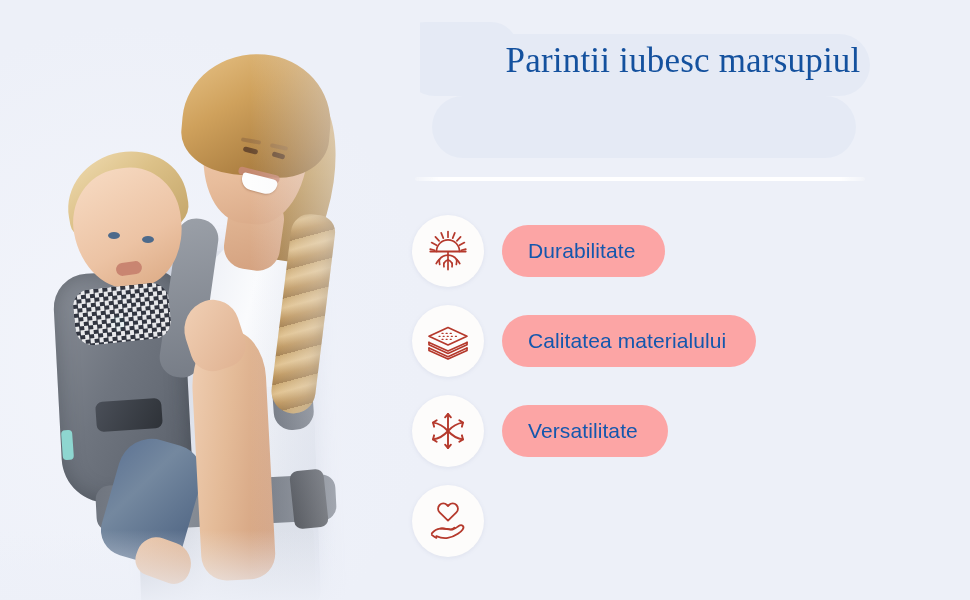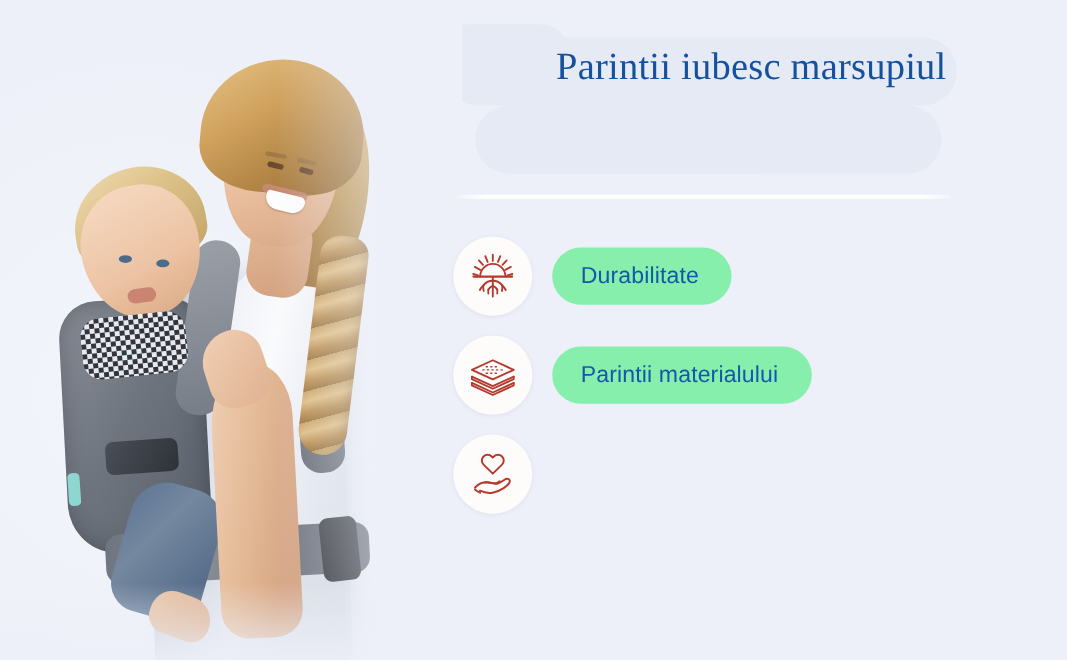--- a/index.html
+++ b/index.html
@@ -310,21 +310,21 @@
   }
   .f-icon svg { display: block; }
   .f-label {
     position: relative;
     margin-left: 18px;
     height: 52px;
     display: flex;
     align-items: center;
     padding: 0 30px 0 26px;
     border-radius: 26px;
-    background: #86efac;
+    background: #fca5a5;
     color: #1457ad;
     font-size: 21px;
     letter-spacing: .1px;
     white-space: nowrap;
   }
 </style>
 </head>
 <body>
 
 <div id="banner">
@@ -426,23 +426,41 @@
             <path d="M6 26.4v2.3L25 37.4l19-8.7v-2.3"></path>
             <path d="M6 32.1 25 40.8l19-8.7"></path>
             <path d="M6 32.1v2.3L25 43.1l19-8.7v-2.3"></path>
             <g stroke-width="1.2" stroke-dasharray="1.1 3">
               <line x1="16" y1="20.3" x2="34" y2="20.3"></line>
               <line x1="19" y1="17.4" x2="31" y2="17.4"></line>
               <line x1="19" y1="23.3" x2="31" y2="23.3"></line>
             </g>
           </svg>
         </div>
-        <div class="f-label">Parintii materialului</div>
+        <div class="f-label">Calitatea materialului</div>
       </div>
 
+      <div class="feature">
+        <div class="f-icon">
+          <svg width="50" height="50" viewBox="0 0 50 50" fill="none" stroke="#b5392c" stroke-width="1.9" stroke-linecap="round" stroke-linejoin="round">
+            <line x1="25" y1="8" x2="25" y2="42"></line>
+            <path d="M22.1 11.3 25 8l2.9 3.3"></path>
+            <path d="M22.1 38.7 25 42l2.9-3.3"></path>
+            <path d="M25 25C20.5 20 15.5 17.2 10 16.6"></path>
+            <path d="M13.7 14.3 10 16.6l1.1 4.1"></path>
+            <path d="M25 25c4.5-5 9.5-7.8 15-8.4"></path>
+            <path d="M36.3 14.3 40 16.6l-1.1 4.1"></path>
+            <path d="M25 25c-4.5 5-9.5 7.8-15 8.4"></path>
+            <path d="M13.7 35.7 10 33.4l1.1-4.1"></path>
+            <path d="M25 25c4.5 5 9.5 7.8 15 8.4"></path>
+            <path d="M36.3 35.7 40 33.4l-1.1-4.1"></path>
+          </svg>
+        </div>
+        <div class="f-label">Versatilitate</div>
+      </div>
 
       <div class="feature">
         <div class="f-icon">
           <svg width="50" height="50" viewBox="0 0 50 50" fill="none" stroke="#b5392c" stroke-width="1.8" stroke-linecap="round" stroke-linejoin="round">
             <path d="M25 24.6 16.6 16.4a5.2 5.2 0 0 1 0-7.4 5.2 5.2 0 0 1 7.4 0l1 1 1-1a5.2 5.2 0 0 1 7.4 0 5.2 5.2 0 0 1 0 7.4z"></path>
             <path d="M8.8 37.3c2.2-2.5 5-4.3 8.2-4.7 2.4-.3 4.7.1 7 .6 1.8.4 3.7.7 5.5.3 2.2-.5 4-1.9 5.8-3.2 1.3-.9 3-1.6 4.3-.6 1.1.9.9 2.6.1 3.7-1.2 1.8-3 3.1-4.8 4.3-3.1 2-6.5 3.6-10.1 4.2-3.9.6-7.9-.2-11.5-1.8"></path>
             <path d="M17.6 32.6c1.9-.3 3.8-.2 5.7.2 1.6.3 3.3.8 4.9.5 1.2-.2 2.3-.9 3.2-1.7"></path>
             <path d="M13.4 41.9c-1.6-.8-3.2-1.8-4.6-3"></path>
           </svg>
         </div>

